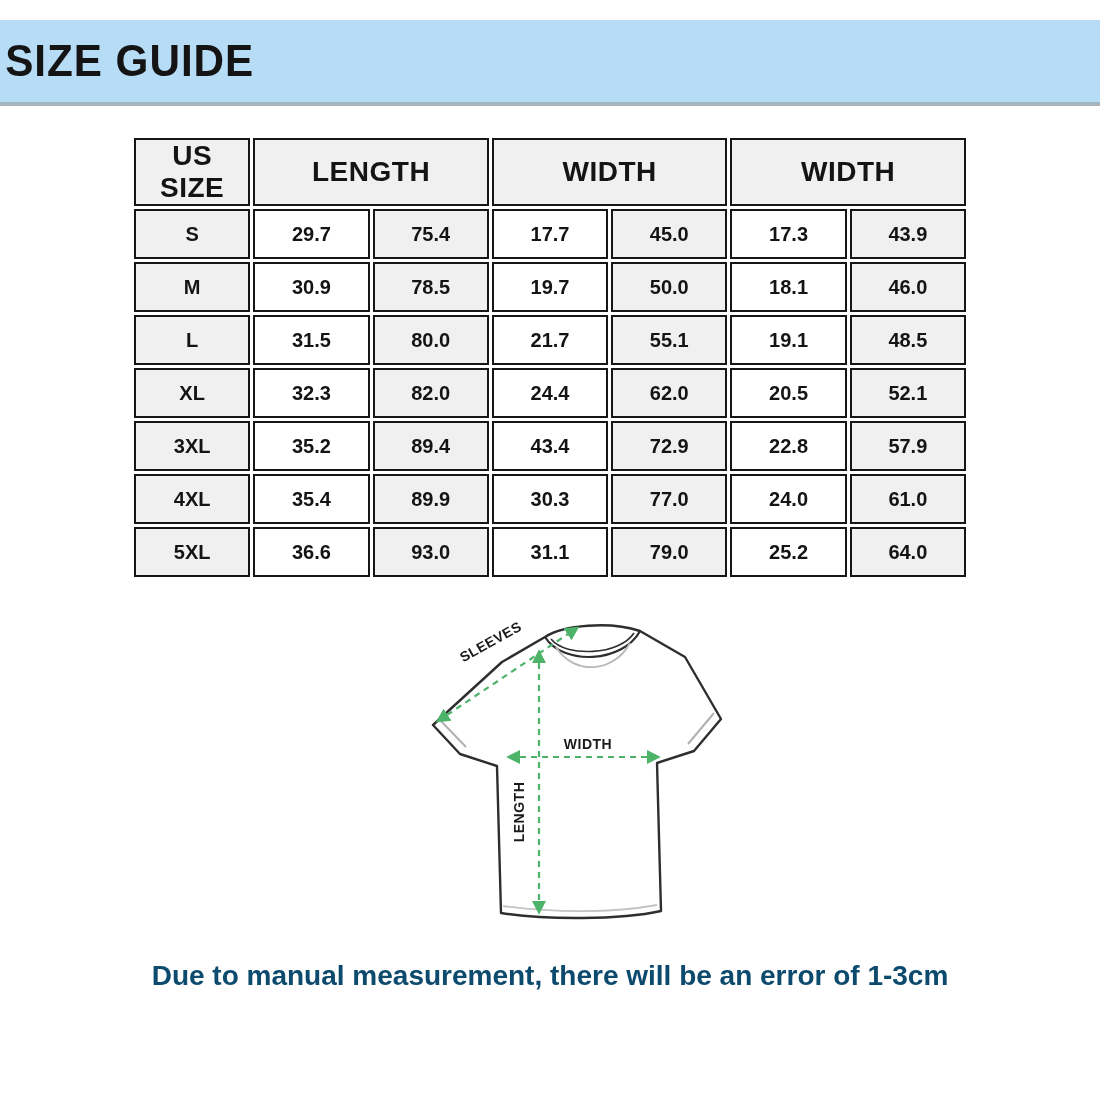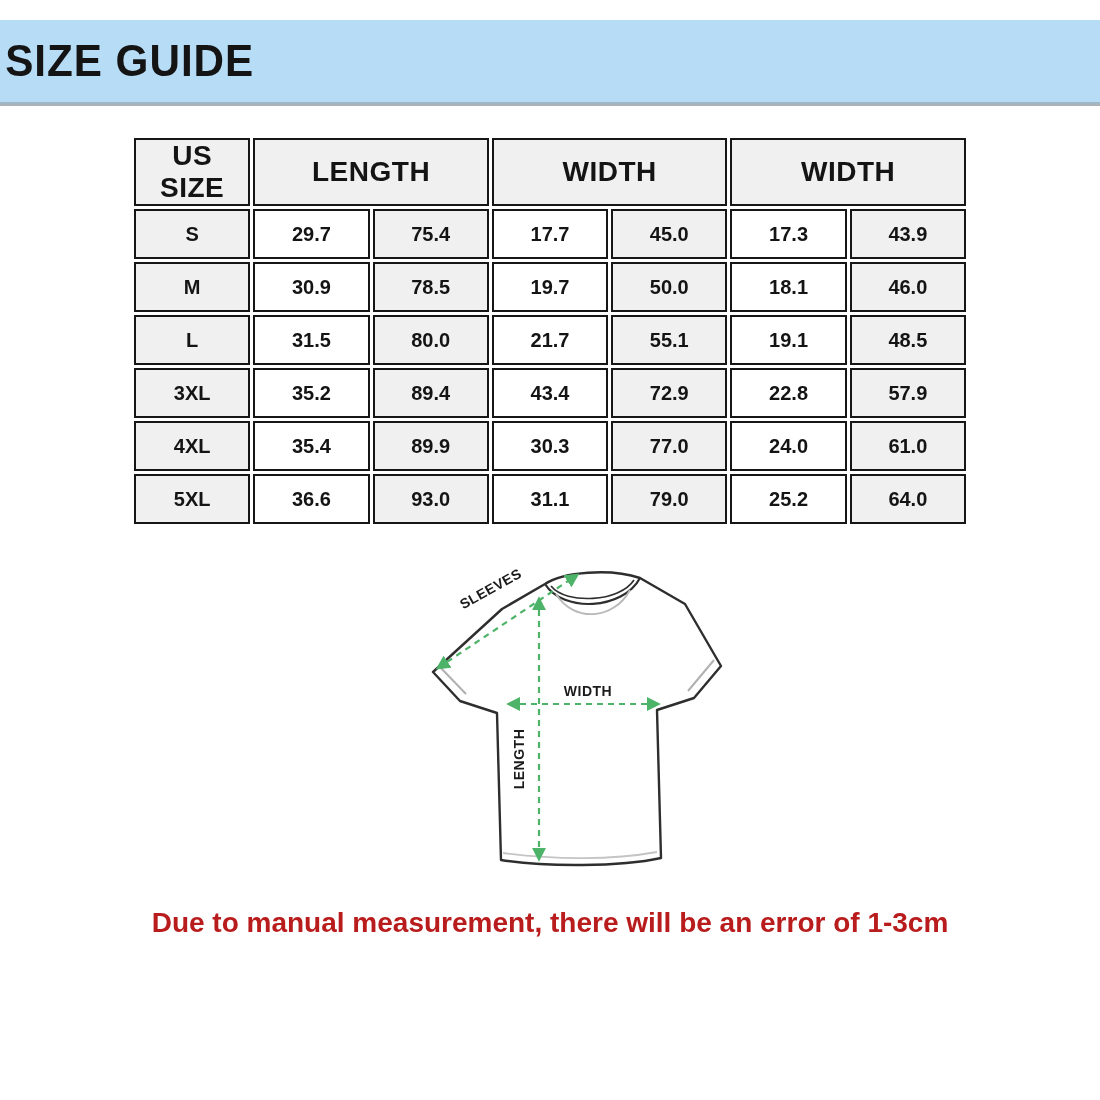--- a/index.html
+++ b/index.html
@@ -39,21 +39,21 @@
   
   .diagram{width:350px;height:352px;margin:20px 0 0 400px;}
   .diagram svg{display:block;}
   .diagram text{
     font-family:"Liberation Sans", sans-serif;
     font-weight:bold;fill:#1b1b1b;font-size:14px;letter-spacing:.5px;
   }
   
   .footnote{
     margin:8px 0 0 0;text-align:center;
-    font-size:28px;font-weight:bold;color:#b91c1c;
+    font-size:28px;font-weight:bold;color:#0c4a6e;
   }
 </style>
 </head>
 <body>
 
 <div class="page">
 
   <header class="banner">
     <h1>SIZE GUIDE</h1>
   </header>
@@ -86,20 +86,29 @@
         <td class="cg">46.0</td>
       </tr>
       <tr>
         <td class="cg">L</td>
         <td class="cw">31.5</td>
         <td class="cg">80.0</td>
         <td class="cw">21.7</td>
         <td class="cg">55.1</td>
         <td class="cw">19.1</td>
         <td class="cg">48.5</td>
+      </tr>
+      <tr>
+        <td class="cg">XL</td>
+        <td class="cw">32.3</td>
+        <td class="cg">82.0</td>
+        <td class="cw">24.4</td>
+        <td class="cg">62.0</td>
+        <td class="cw">20.5</td>
+        <td class="cg">52.1</td>
       </tr>
       <tr>
         <td class="cg">3XL</td>
         <td class="cw">35.2</td>
         <td class="cg">89.4</td>
         <td class="cw">43.4</td>
         <td class="cg">72.9</td>
         <td class="cw">22.8</td>
         <td class="cg">57.9</td>
       </tr>

